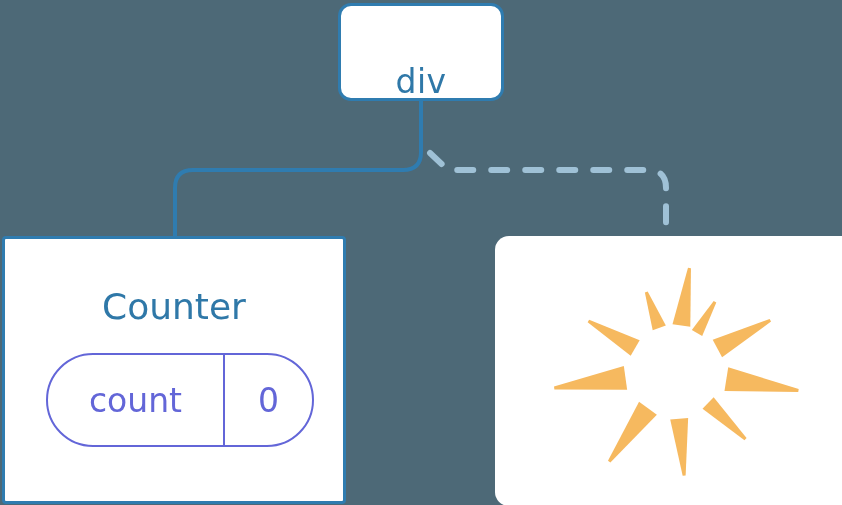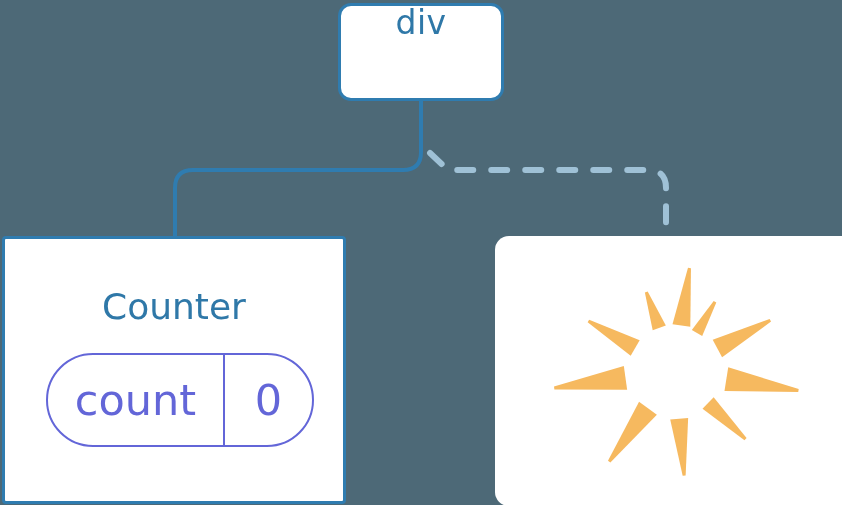--- a/index.html
+++ b/index.html
@@ -40,21 +40,21 @@
     border: 3px solid #2f7cb0;
   }
 
   #node-div {
     left: 338px;
     top: 3px;
     width: 166px;
     height: 98px;
     border-radius: 13px;
     display: flex;
-    align-items: flex-start;
+    align-items: flex-end;
     justify-content: center;
   }
   #node-div .node-title {
     font-size: 33px;
     color: #2f78a8;
     letter-spacing: 0.4px;
     line-height: 1;
   }
 
   #node-counter {
@@ -95,21 +95,21 @@
     box-sizing: border-box;
     display: flex;
     align-items: stretch;
   }
   .pill-key,
   .pill-val {
     display: flex;
     align-items: center;
     justify-content: center;
     color: #6366d8;
-    font-size: 43px;
+    font-size: 33px;
     line-height: 1;
   }
   .pill-key {
     width: 175px;
   }
   .pill-val {
     flex: 1;
     border-left: 2px solid #6366d8;
   }
 

